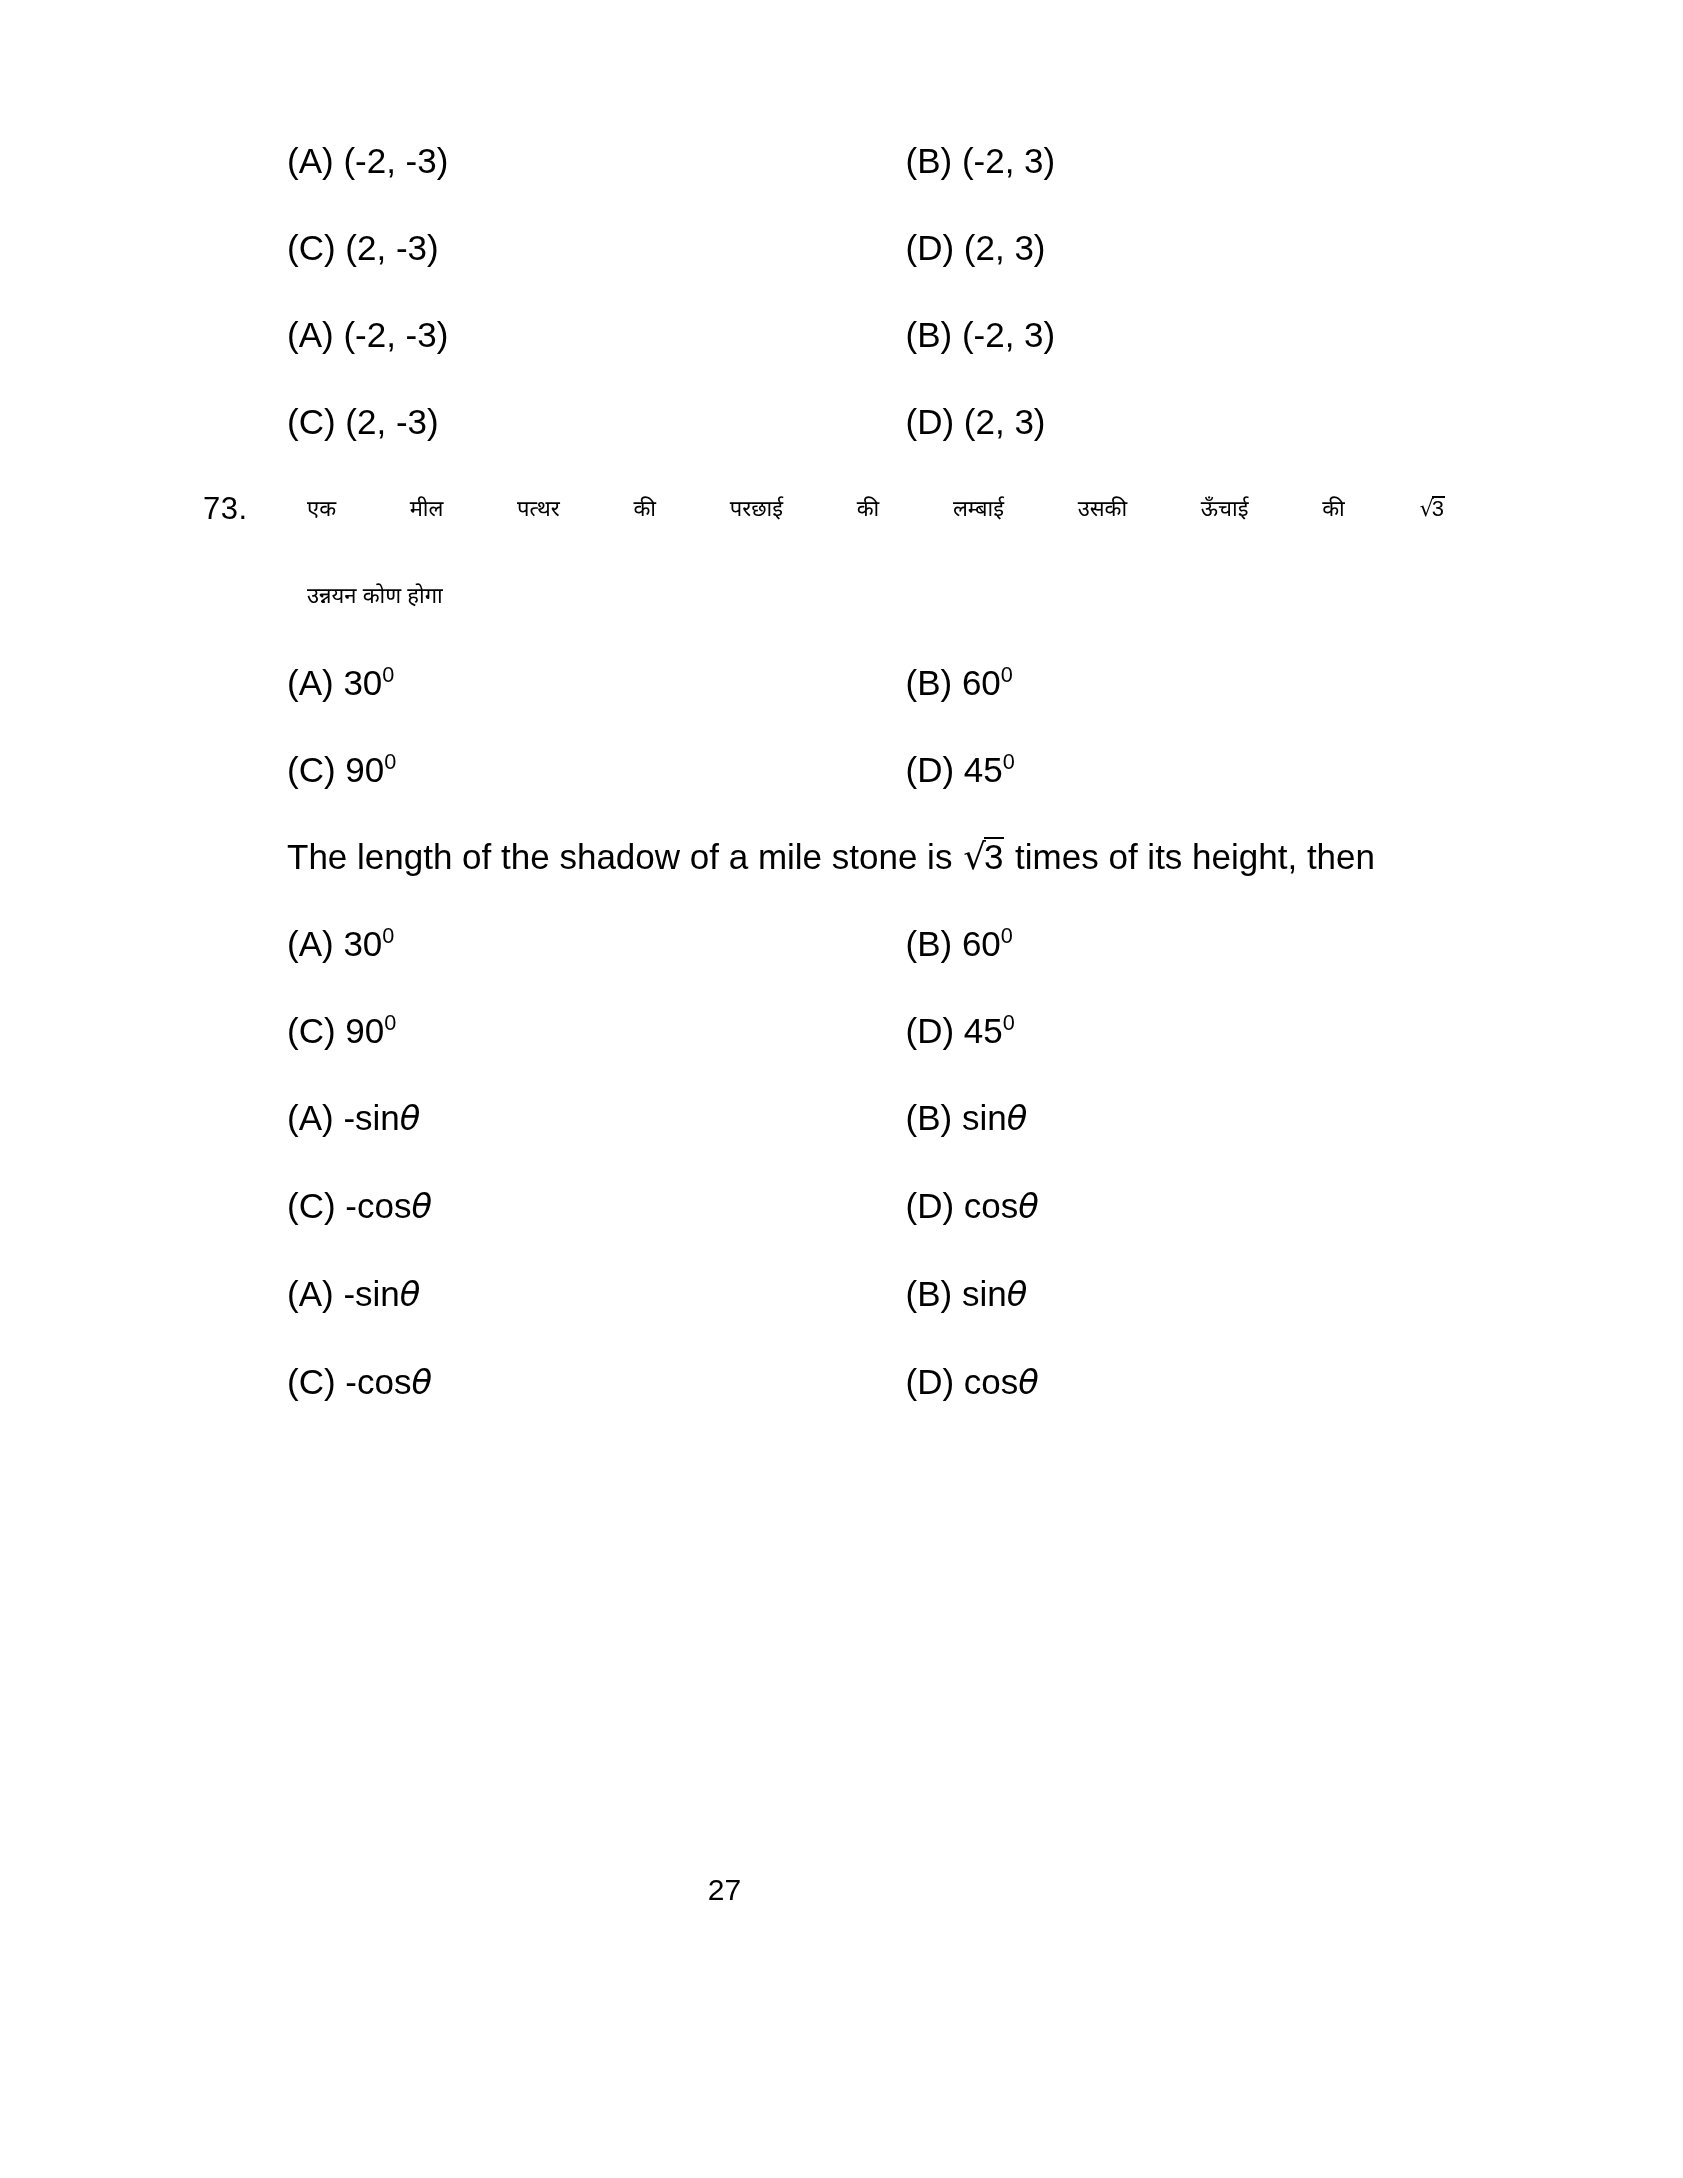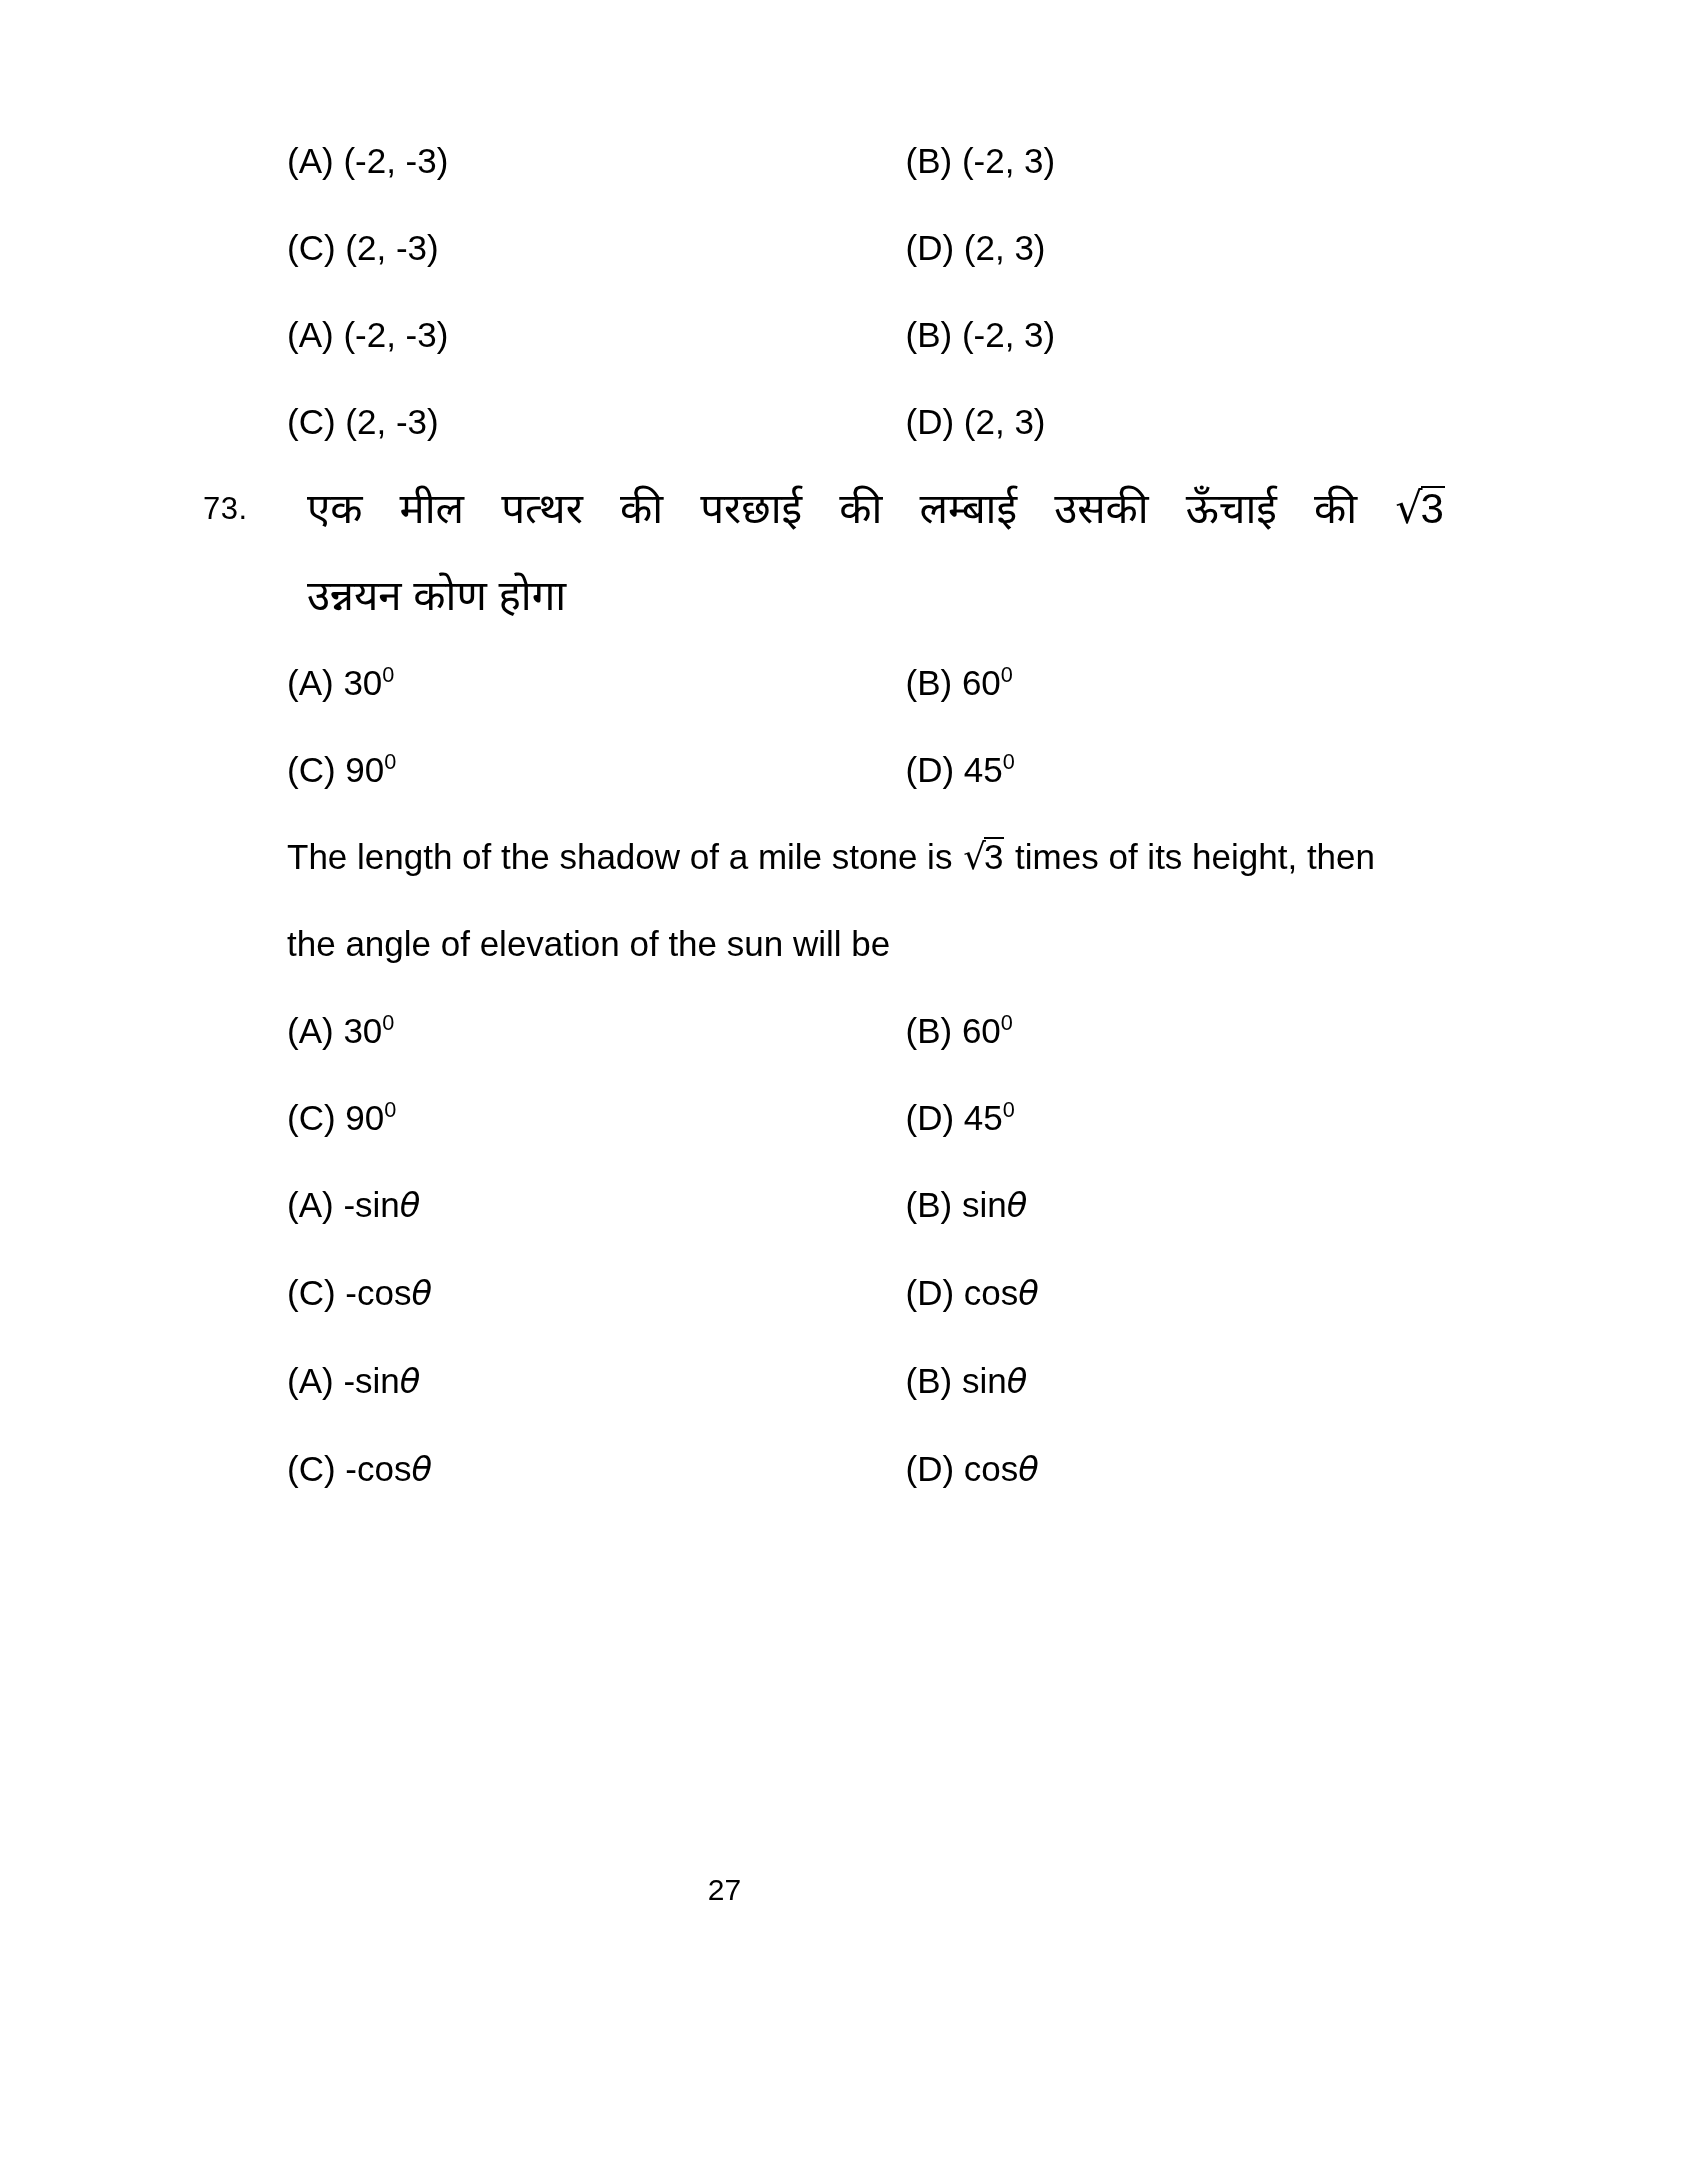--- a/index.html
+++ b/index.html
@@ -46,21 +46,21 @@
   }
   .indent {
     padding-left: 104px;
   }
   .line {
     font-size: 35px;
     line-height: 87px;
     white-space: nowrap;
   }
   .line-hi {
-    font-size: 42px;
+    font-size: 22px;
     line-height: 87px;
   }
   
   .hi-justify {
     display: flex;
     justify-content: space-between;
     width: 1139px;
   }
   .hi-left {
     display: block;
@@ -168,21 +168,20 @@
       <div class="opt-row indent">
         <span class="opt opt-a"><span>(A)</span> <span>30</span><sup>0</sup></span>
         <span class="opt opt-b"><span>(B)</span> <span>60</span><sup>0</sup></span>
       </div>
       <div class="opt-row indent">
         <span class="opt opt-a"><span>(C)</span> <span>90</span><sup>0</sup></span>
         <span class="opt opt-b"><span>(D)</span> <span>45</span><sup>0</sup></span>
       </div>
 
       <div class="line indent"><span>The length of the shadow of a mile stone is</span> <span class="radical"><span class="rsym">√</span><span class="rnum">3</span></span> <span>times of its height, then</span></div>
-      <div class="line indent">the angle of elevation of the sun will be</div>
 
       <div class="opt-row indent">
         <span class="opt opt-a"><span>(A)</span> <span>30</span><sup>0</sup></span>
         <span class="opt opt-b"><span>(B)</span> <span>60</span><sup>0</sup></span>
       </div>
       <div class="opt-row indent">
         <span class="opt opt-a"><span>(C)</span> <span>90</span><sup>0</sup></span>
         <span class="opt opt-b"><span>(D)</span> <span>45</span><sup>0</sup></span>
       </div>
     </div>

